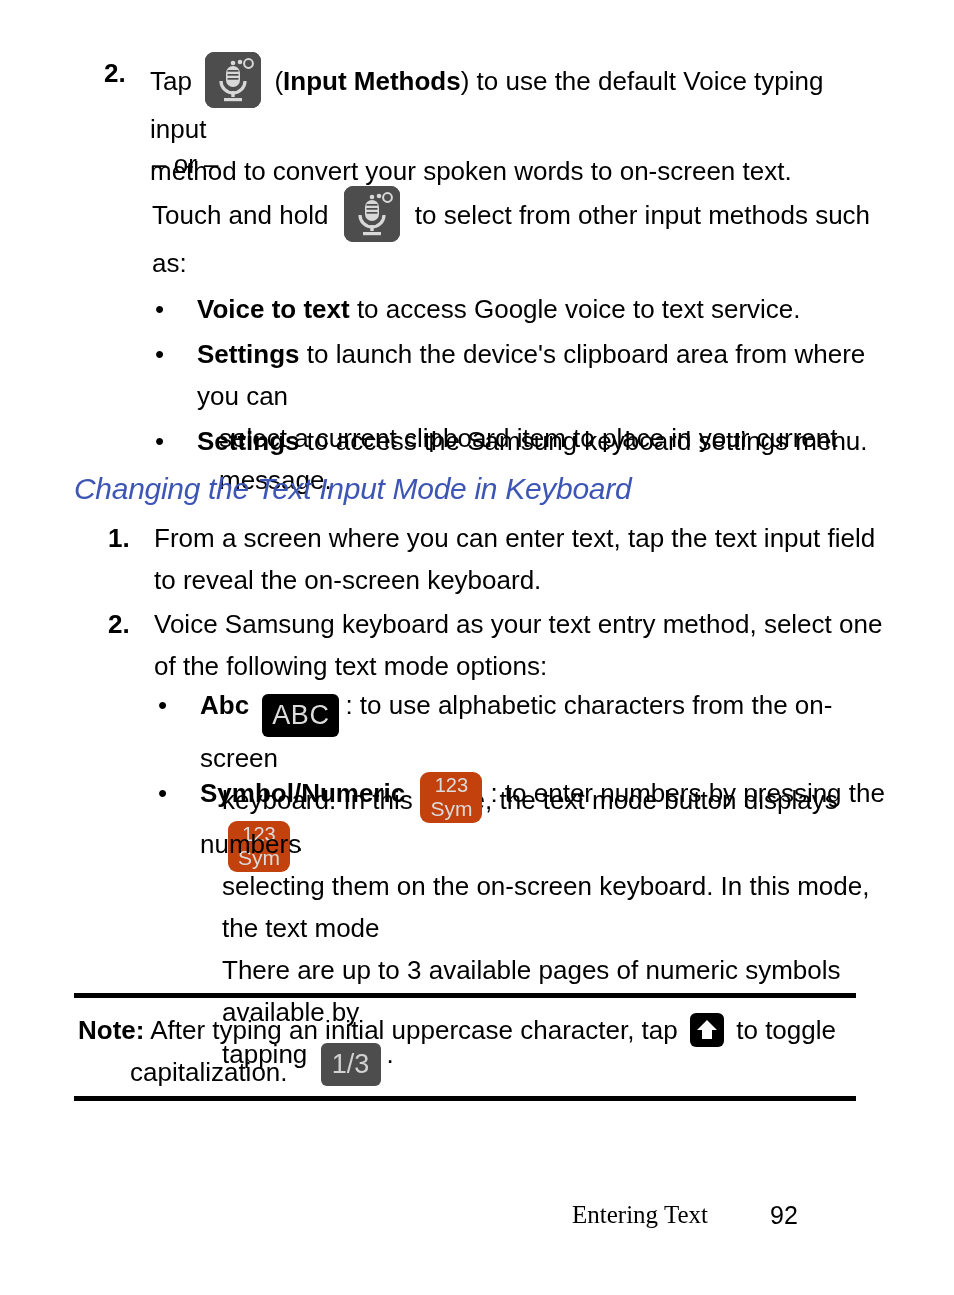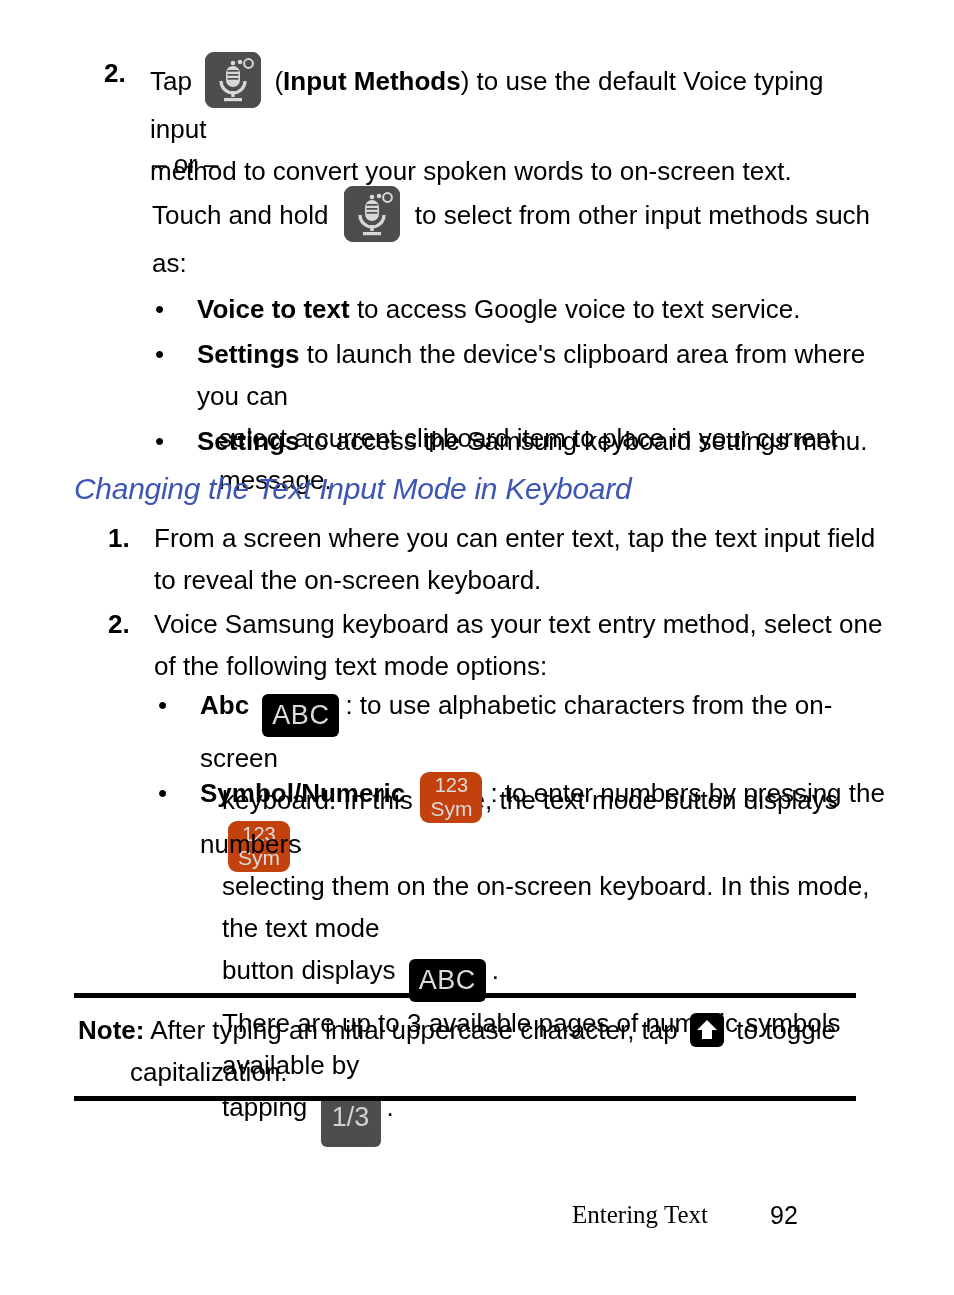--- a/index.html
+++ b/index.html
@@ -85,21 +85,21 @@
     padding-top: 2px;
     box-sizing: border-box;
   }
   .key-sym .l1 { display: block; font-size: 20px; line-height: 23px; }
   .key-sym .l2 { display: block; font-size: 21px; line-height: 24px; }
   .key-frac {
     background: #4d4d4d;
     color: #d2d2d2;
     font-size: 27px;
     line-height: 43px;
-    height: 51px;
+    height: 43px;
     width: 60px;
     border-radius: 6px;
   }
   .key-shift {
     background: #000000;
     width: 34px;
     height: 34px;
     border-radius: 6px;
     vertical-align: -8px;
   }
@@ -270,24 +270,20 @@
     <div class="bul-marker">•</div>
     <div class="bul-body">
       <b>Symbol/Numeric</b>
       <span class="key key-sym" style="margin:0 8px;vertical-align:-14px;">
         <span class="l1">123</span>
         <span class="l2">Sym</span>
       </span><span>: to enter numbers by pressing the numbers</span>
 
       <div style="padding-left:22px;">selecting them on the on-screen keyboard. In this mode, the text mode</div>
 
-      <div style="padding-left:22px;">
-        <span>button displays</span>
-        <span class="key key-abc" style="margin:0 6px;vertical-align:-10px;">ABC</span><span>.</span>
-      </div>
 
       <div style="padding-left:22px;">There are up to 3 available pages of numeric symbols available by</div>
 
       <div style="padding-left:22px;">
         <span>tapping</span>
         <span class="key key-frac" style="margin:0 6px;vertical-align:-10px;">1/3</span><span>.</span>
       </div>
     </div>
   </div>
 

